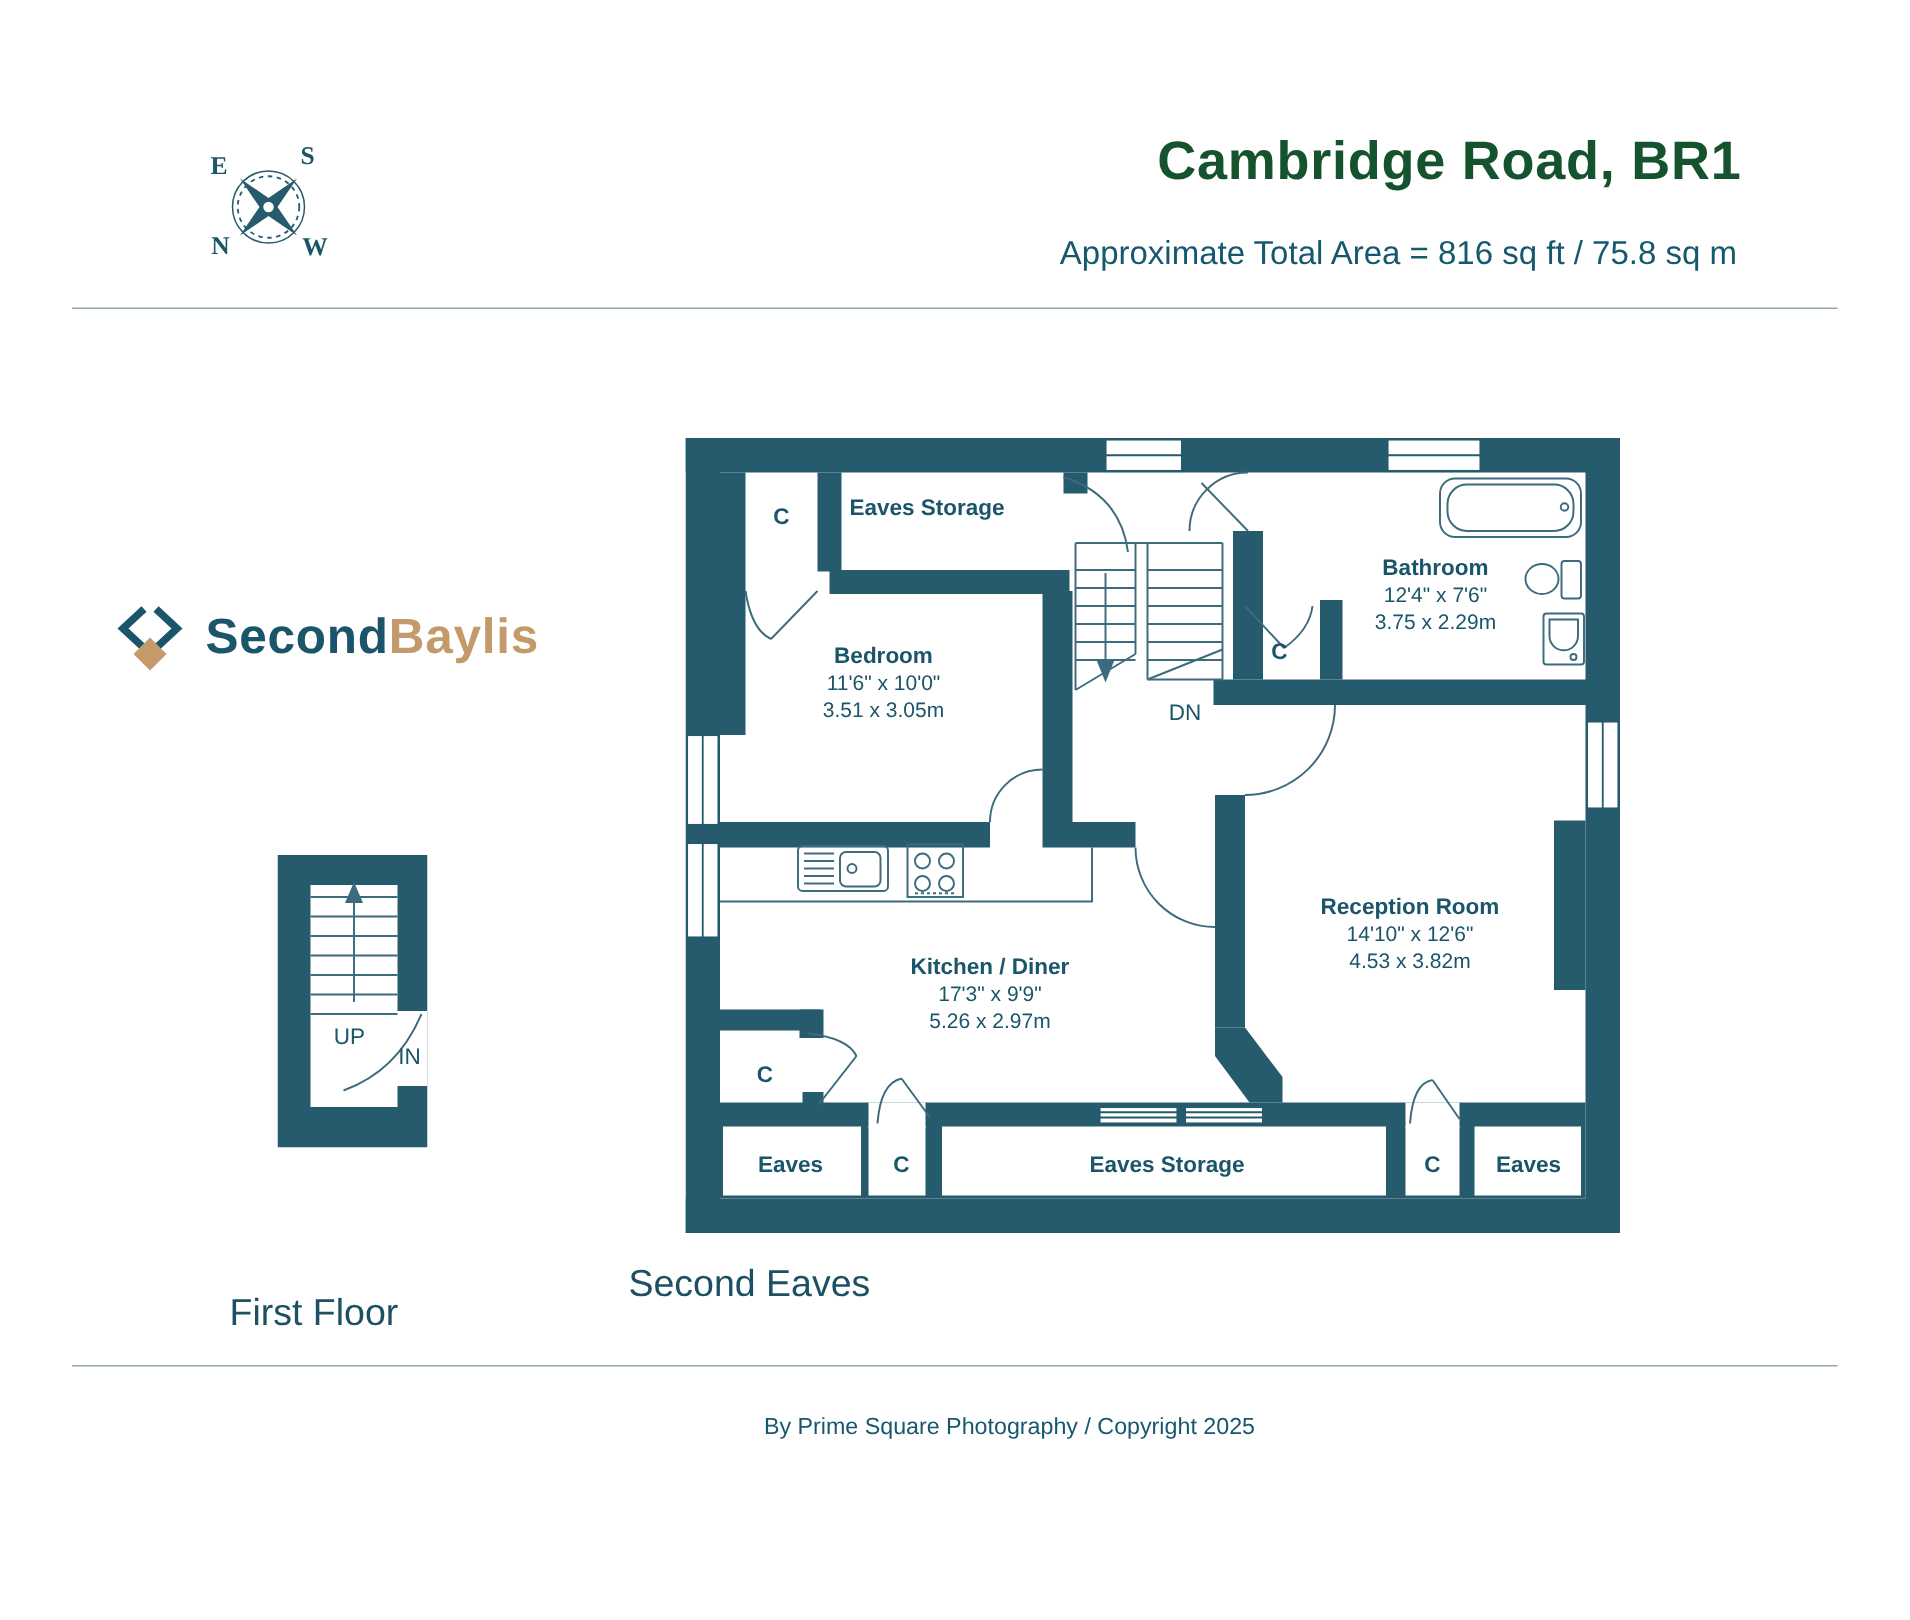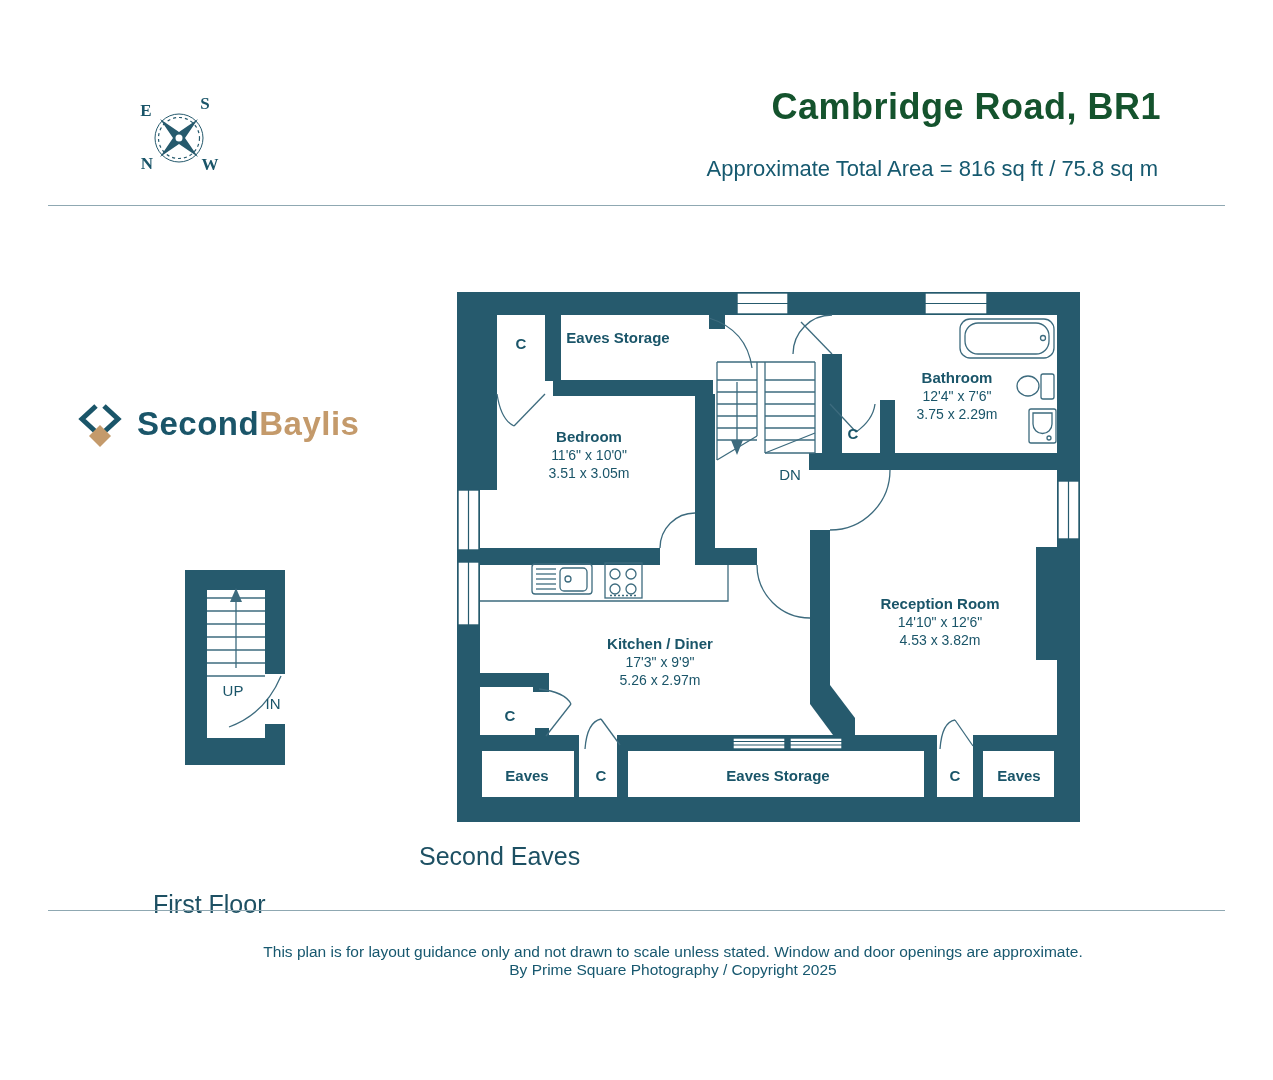--- a/index.html
+++ b/index.html
@@ -9,21 +9,21 @@
   .title{top:86px;right:112px;font-size:36px;font-weight:700;color:#14532d;letter-spacing:.5px;}
   .subtitle{top:156px;right:115px;font-size:22px;font-weight:400;color:#16596f;}
   .rule{left:48px;width:1177px;height:0;border-top:1px solid #8fa8b2;}
   .rule-top{top:205px;}
   .rule-bottom{top:910px;}
   .logo{left:74px;top:398px;display:flex;align-items:center;gap:11px;}
   .logo-text{font-size:33px;font-weight:600;letter-spacing:.5px;white-space:nowrap;}
   .logo-primary{color:#1a5569;}
   .logo-secondary{color:#c49a6b;margin-left:0;}
   .caption{font-size:25px;color:#1d5063;}
-  .caption-first{left:153px;top:890px;}
+  .caption-first{left:153px;top:861px;}
   .caption-second{left:419px;top:842px;}
   .footer{left:173px;top:943px;width:1000px;text-align:center;font-size:15.5px;line-height:17.5px;color:#17586f;}
   
   .wall{fill:#265a6d;stroke:none;}
   .win{fill:#ffffff;stroke:#265a6d;stroke-width:1.4;}
   .winline{stroke:#265a6d;stroke-width:1.2;fill:none;}
   .punch{fill:#ffffff;stroke:none;}
   .ln{stroke:#3d6b7e;stroke-width:1.3;fill:none;}
   .arrow{fill:#3d6b7e;stroke:none;}
   text{fill:#1a5569;}
@@ -253,17 +253,16 @@
     <text class="cl mid" x="498" y="489">C</text>
     <text class="es mid" x="562" y="489">Eaves</text>
   </svg>
 
   <div class="abs caption caption-first">First Floor</div>
   <div class="abs caption caption-second">Second Eaves</div>
 
   <div class="abs rule rule-bottom"></div>
 
   <div class="abs footer">
-    <div>This plan is for layout guidance only and not drawn to scale unless stated. Window and door openings are approximate.</div>
     <div>By Prime Square Photography / Copyright 2025</div>
   </div>
 
 </div>
 
 </body></html>

